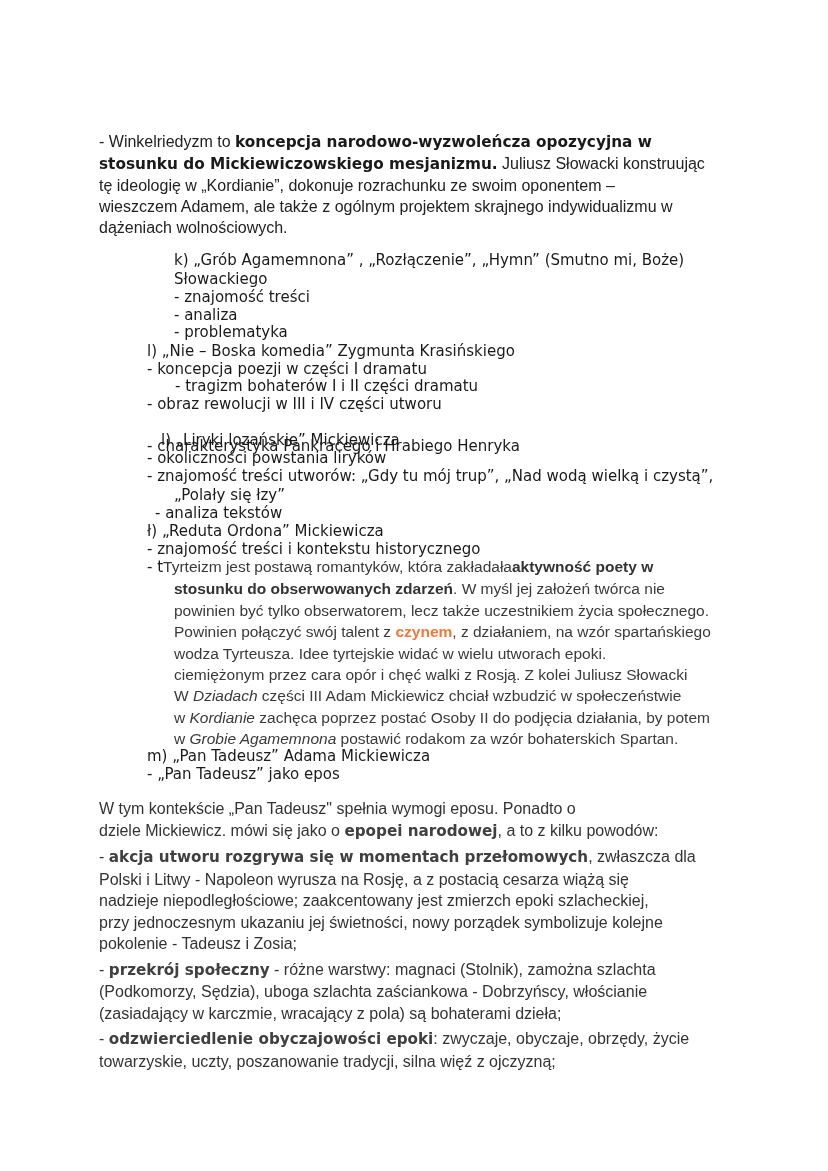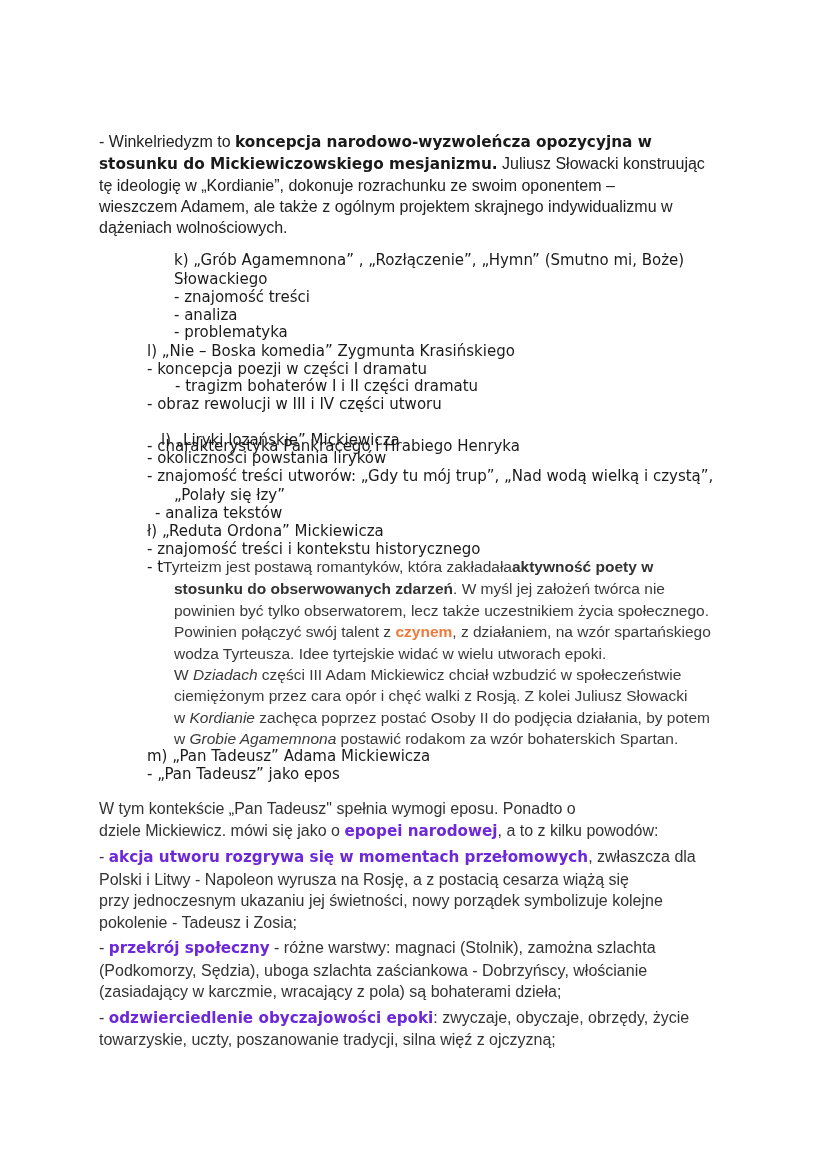--- a/index.html
+++ b/index.html
@@ -13,21 +13,21 @@
   .line { position: absolute; white-space: nowrap; line-height: 18px; }
   .tyrt { position: absolute; left: 147px; top: 556px; width: 600px; }
   .tyrt .row { white-space: nowrap; line-height: 21.4px; }
   .tyrt .ind { padding-left: 27px; }
   .tyrt .orange { color: #ef7a3c; font-weight: bold; }
   .tyrt .bold { font-weight: bold; color: #333; }
   .p2 { position: absolute; left: 99px; top: 798px; width: 640px; }
   .p2 .row { white-space: nowrap; line-height: 21.5px; font-size: 15.2px; }
   .p2 .gap { margin-top: 4px; }
   .p2 .lt { font-family: "Liberation Sans", sans-serif; font-size: 16px; color: #333; }
-  .p2 .dvt { color: #6d28d9; }
+  .p2 .dvt { color: #404040; }
 </style>
 </head>
 <body>
 
 <div class="page">
 
   <div class="p1 dv">
     <div><span class="thin">- Winkelriedyzm to </span><b>koncepcja narodowo-wyzwoleńcza opozycyjna w</b></div>
     <div><b>stosunku do Mickiewiczowskiego mesjanizmu.</b><span class="thin"> Juliusz Słowacki konstruując</span></div>
     <div class="thin">tę ideologię w „Kordianie”, dokonuje rozrachunku ze swoim oponentem –</div>
@@ -54,36 +54,37 @@
       <div class="line dv" style="left: 147px; top: 522px;">ł) „Reduta Ordona” Mickiewicza</div>
       <div class="line dv" style="left: 147px; top: 540px;">- znajomość treści i kontekstu historycznego</div>
     </div>
 
   <div class="tyrt lib">
     <div class="row"><span class="dv">- t</span><span>Tyrteizm jest postawą romantyków, która zakładała</span><span class="bold">aktywność poety w</span></div>
     <div class="row ind"><span class="bold">stosunku do obserwowanych zdarzeń</span><span>. W myśl jej założeń twórca nie</span></div>
     <div class="row ind">powinien być tylko obserwatorem, lecz także uczestnikiem życia społecznego.</div>
     <div class="row ind"><span>Powinien połączyć swój talent z </span><span class="orange">czynem</span><span>, z działaniem, na wzór spartańskiego</span></div>
     <div class="row ind">wodza Tyrteusza. Idee tyrtejskie widać w wielu utworach epoki.</div>
+    <div class="row ind">ciemiężonym przez cara opór i chęć walki z Rosją. Z kolei Juliusz Słowacki</div>
     <div class="row ind"><span>W </span><i>Dziadach</i><span> części III Adam Mickiewicz chciał wzbudzić w społeczeństwie</span></div>
-    <div class="row ind">ciemiężonym przez cara opór i chęć walki z Rosją. Z kolei Juliusz Słowacki</div>
     <div class="row ind"><span>w </span><i>Kordianie</i><span> zachęca poprzez postać Osoby II do podjęcia działania, by potem</span></div>
     <div class="row ind"><span>w </span><i>Grobie Agamemnona</i><span> postawić rodakom za wzór bohaterskich Spartan.</span></div>
   </div>
 
   <div id="outline2">
       <div class="line dv" style="left: 147px; top: 747px;">m)  „Pan Tadeusz” Adama Mickiewicza</div>
       <div class="line dv" style="left: 147px; top: 765px;">-  „Pan Tadeusz” jako epos</div>
     </div>
 
   <div class="p2 dv">
     <div class="row lt">W tym kontekście „Pan Tadeusz" spełnia wymogi eposu. Ponadto o</div>
     <div class="row"><span class="lt">dziele Mickiewicz. mówi się jako o </span><b class="dvt">epopei narodowej</b><span class="lt">, a to z kilku powodów:</span></div>
     <div class="row gap"><span class="lt">- </span><b class="dvt">akcja utworu rozgrywa się w momentach przełomowych</b><span class="lt">, zwłaszcza dla</span></div>
     <div class="row lt">Polski i Litwy - Napoleon wyrusza na Rosję, a z postacią cesarza wiążą się</div>
+    <div class="row lt">nadzieje niepodległościowe; zaakcentowany jest zmierzch epoki szlacheckiej,</div>
     <div class="row lt">przy jednoczesnym ukazaniu jej świetności, nowy porządek symbolizuje kolejne</div>
     <div class="row lt">pokolenie  - Tadeusz i Zosia;</div>
     <div class="row gap"><span class="lt">- </span><b class="dvt">przekrój społeczny</b><span class="lt"> - różne warstwy: magnaci (Stolnik), zamożna szlachta</span></div>
     <div class="row lt">(Podkomorzy, Sędzia), uboga szlachta zaściankowa - Dobrzyńscy, włościanie</div>
     <div class="row lt">(zasiadający w karczmie, wracający z pola) są bohaterami dzieła;</div>
     <div class="row gap"><span class="lt">- </span><b class="dvt">odzwierciedlenie obyczajowości epoki</b><span class="lt">: zwyczaje, obyczaje, obrzędy, życie</span></div>
     <div class="row lt">towarzyskie, uczty, poszanowanie tradycji, silna więź z ojczyzną;</div>
   </div>
 
 </div>

